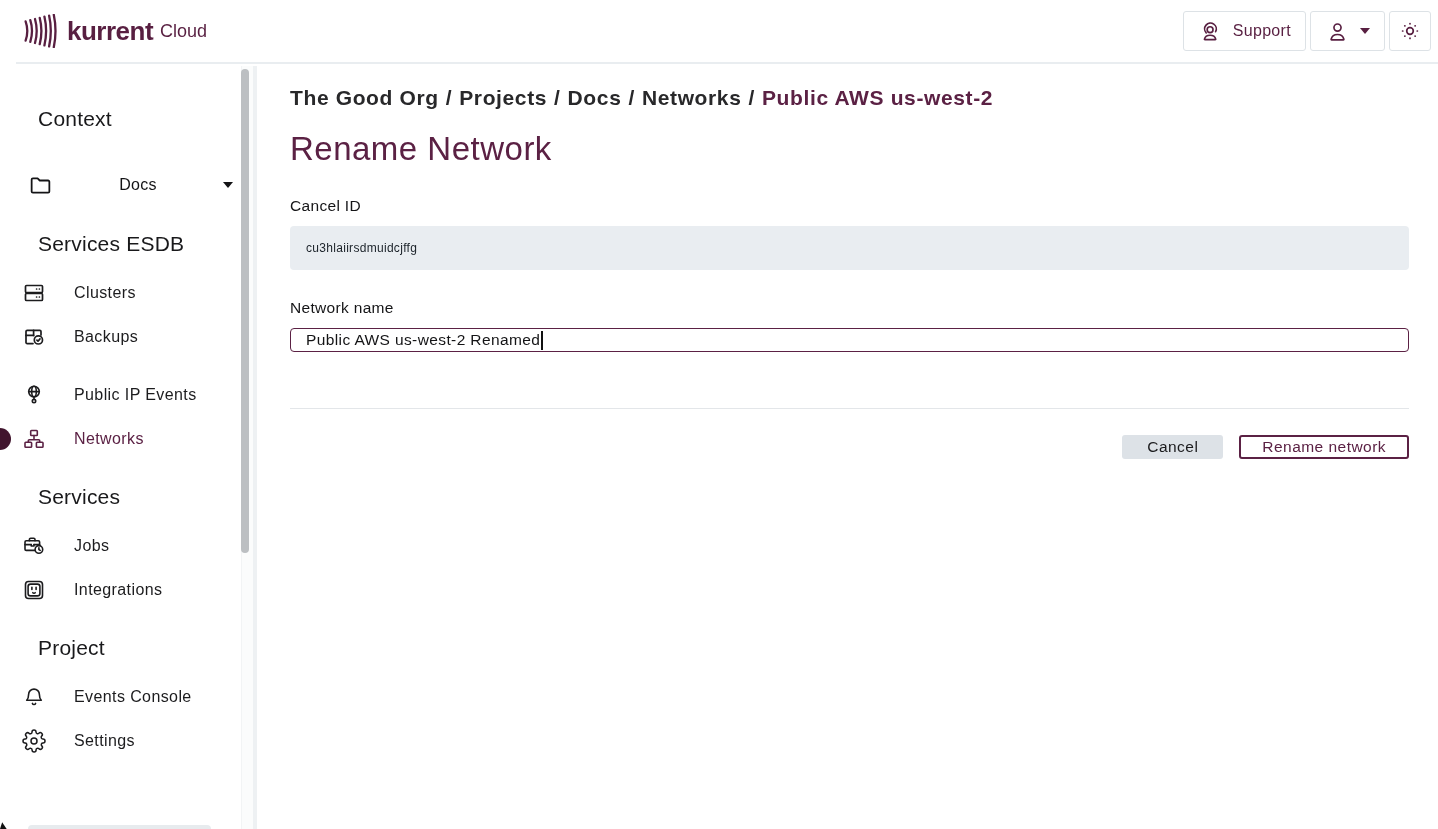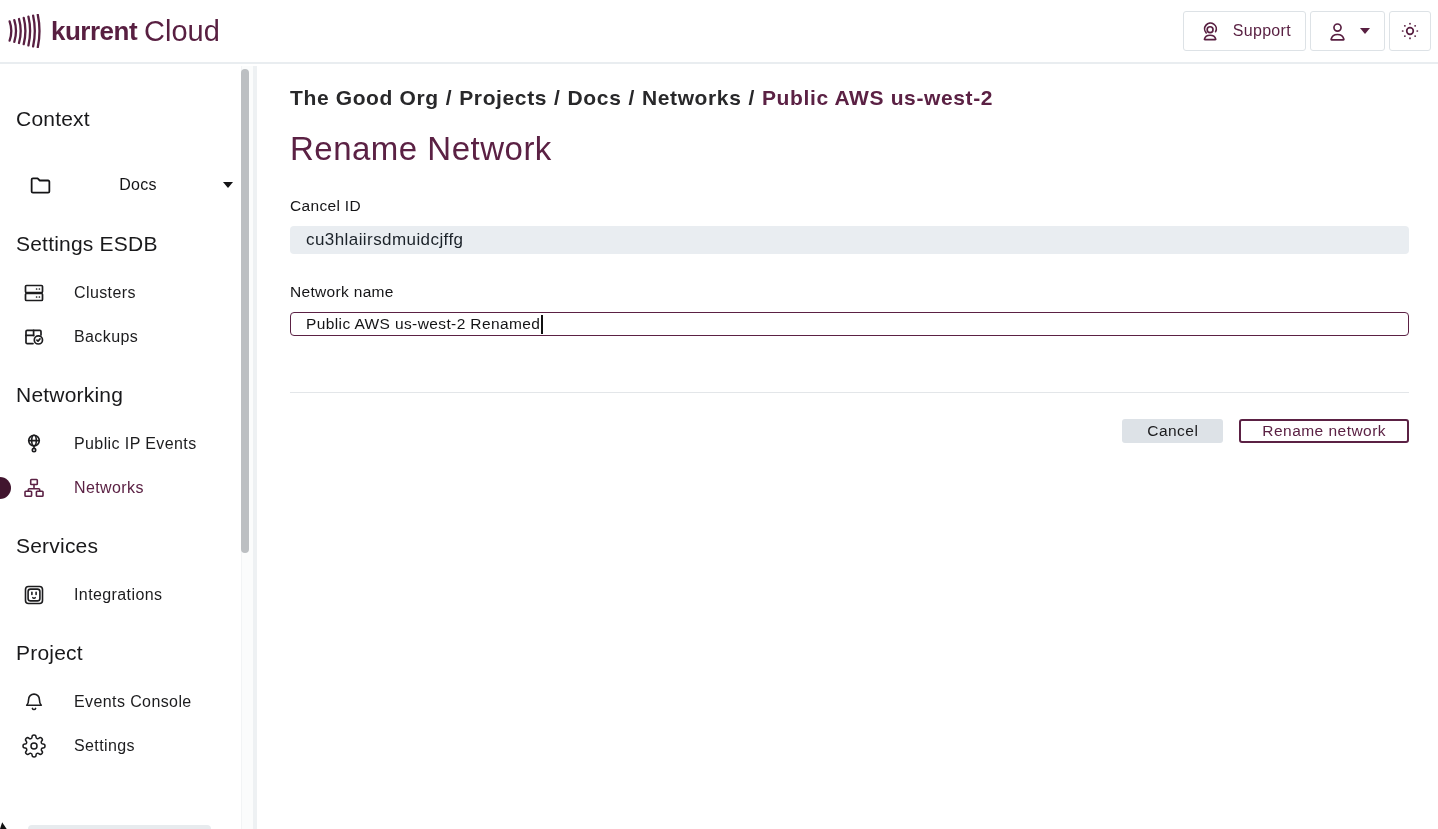--- a/index.html
+++ b/index.html
@@ -3,28 +3,28 @@
 <meta charset="utf-8">
 <style>
   html,body{margin:0;padding:0;background:#ffffff;}
   .app{
     position:relative;width:1438px;height:829px;overflow:hidden;background:#fff;
     font-family:"Liberation Sans","DejaVu Sans",sans-serif;color:#1c1c1e;
     letter-spacing:.02em;
   }
   
   .header{
-    position:absolute;top:0;left:0;right:0;height:64px;background:#fff;
+    position:absolute;top:0;left:16px;right:0;height:64px;background:#fff;
     border-bottom:2px solid #e9edf0;display:flex;align-items:center;
     padding:0 7px;box-sizing:border-box;
   }
   .logo{display:flex;align-items:center;gap:7px;color:#581f41;}
   .logo-mark{display:block;}
   .logo-brand{font-size:26px;font-weight:700;letter-spacing:-.5px;}
-  .logo-product{font-size:29px;font-weight:400;letter-spacing:0;color:#581f41;}
+  .logo-product{font-size:18px;font-weight:400;letter-spacing:0;color:#581f41;}
   .header-actions{margin-left:auto;display:flex;align-items:center;gap:4px;}
   .hbtn{
     display:flex;align-items:center;gap:10px;height:40px;background:#fff;
     border:1px solid #dde2e6;border-radius:3px;color:#581f41;cursor:pointer;
     font-size:16px;padding:0 14px;box-sizing:border-box;
     font-family:inherit;letter-spacing:.02em;
   }
   .hbtn svg{display:block;}
   .caret{width:0;height:0;border-left:5px solid transparent;border-right:5px solid transparent;border-top:6px solid currentColor;display:inline-block;}
   
@@ -33,21 +33,21 @@
     box-sizing:border-box;overflow:hidden;
   }
   .scroll-track{
     position:absolute;top:0;right:0;width:16px;bottom:0;background:#fbfcfc;
     border-left:1px solid #f2f4f5;border-right:4px solid #eef1f3;box-sizing:border-box;
   }
   .scroll-thumb{
     position:absolute;top:3px;right:4px;width:8px;height:484px;border-radius:5px;background:#bcbfc2;
   }
   .side-heading{
-    font-size:21px;color:#19191b;padding:0 16px;line-height:26px;font-weight:400;letter-spacing:.01em;
+    font-size:21px;color:#19191b;padding:0 38px;line-height:26px;font-weight:400;letter-spacing:.01em;
   }
   .side-heading.first{margin-top:40px;}
   .side-heading.next{margin-top:23px;}
   .selector-row{
     margin-top:30px;height:46px;display:flex;align-items:center;
     padding:0 24px 0 28px;cursor:pointer;color:#141416;
   }
   .selector-row .sel-label{flex:1;text-align:center;font-size:16px;}
   .items{margin-top:14px;}
   .item{
@@ -78,22 +78,22 @@
   .breadcrumb{margin-top:20px;font-size:21px;color:#28282a;letter-spacing:.03em;font-weight:bold;}
   .breadcrumb .crumb{color:#28282a;text-decoration:none;cursor:pointer;}
   .breadcrumb .sep{color:#28282a;margin:0 7px;}
   .breadcrumb .current{color:#5b2144;}
   .page-title{
     margin:20px 0 0 0;font-size:33px;line-height:38px;font-weight:500;
     color:#5b2144;letter-spacing:.015em;
   }
   .field-label{margin-top:29px;font-size:15.5px;line-height:18px;color:#151517;}
   .readonly-field{
-    margin-top:11px;height:28px;background:#e9edf1;border-radius:4px;
-    display:flex;align-items:center;padding:0 16px;font-size:17px;color:#1b2229;
+    margin-top:11px;height:44px;background:#e9edf1;border-radius:4px;
+    display:flex;align-items:center;padding:0 16px;font-size:12px;color:#1b2229;
     letter-spacing:.025em;
   }
   .text-field{
     margin-top:11px;height:24px;border:1.5px solid #5b2144;border-radius:4px;background:#fff;
     display:flex;align-items:center;padding:0 15px;font-size:15.5px;color:#141416;
     box-sizing:border-box;letter-spacing:.025em;cursor:text;
   }
   .text-caret{display:inline-block;width:1.5px;height:19px;background:#111;margin-left:1px;}
   .divider{margin-top:56px;border-top:1px solid #e3e6e9;height:0;}
   .actions{margin-top:26px;display:flex;justify-content:flex-end;gap:16px;}
@@ -160,21 +160,21 @@
     <div class="side-heading first">Context</div>
 
     <div class="selector-row">
       <svg width="25" height="25" viewBox="0 0 24 24" fill="none" stroke="#141416" stroke-width="1.7" stroke-linejoin="round">
         <path d="M3.5 6.3 a1.2 1.2 0 0 1 1.2-1.2 h4.5 l2.1 2.1 h8 a1.2 1.2 0 0 1 1.2 1.2 v9.3 a1.2 1.2 0 0 1-1.2 1.2 H4.7 a1.2 1.2 0 0 1-1.2-1.2 z"></path>
       </svg>
       <span class="sel-label">Docs</span>
       <span class="caret"></span>
     </div>
 
-    <div class="side-heading next">Settings ESDB</div>
+    <div class="side-heading next">Services ESDB</div>
     <div class="items">
       <div class="item">
         <svg width="24" height="24" viewBox="0 0 24 24" fill="none" stroke="currentColor" stroke-width="1.7" stroke-linecap="round" stroke-linejoin="round">
           <rect x="3.5" y="4.5" width="17" height="7" rx="1.1"></rect>
           <rect x="3.5" y="12.5" width="17" height="7" rx="1.1"></rect>
           <path d="M14.6 8h.01"></path>
             <path d="M17.4 8h.01"></path>
           <path d="M14.6 16h.01"></path>
             <path d="M17.4 16h.01"></path>
         </svg>
@@ -185,21 +185,20 @@
           <path d="M11 18.6 H5.2 a1.2 1.2 0 0 1-1.2-1.2 V6.6 a1.2 1.2 0 0 1 1.2-1.2 h12.6 a1.2 1.2 0 0 1 1.2 1.2 V10"></path>
           <path d="M4 10.4h7.6"></path>
           <path d="M11.6 5.4v5"></path>
           <circle cx="16.4" cy="14.9" r="4.1" fill="#fff"></circle>
           <path d="M14.9 15.1l1.1 1.1 2-2.3"></path>
         </svg>
         <span class="label">Backups</span>
       </div>
     </div>
 
-    <div class="side-heading next">Networking</div>
     <div class="items">
       <div class="item">
         <svg width="24" height="24" viewBox="0 0 24 24" fill="none" stroke="currentColor" stroke-width="1.6" stroke-linecap="round" stroke-linejoin="round">
           <circle cx="12" cy="8.6" r="5.3"></circle>
           <ellipse cx="12" cy="8.6" rx="2.3" ry="5.3"></ellipse>
           <path d="M6.7 8.6h10.6"></path>
           <path d="M12 13.9v2.2"></path>
           <circle cx="12" cy="18.1" r="1.7"></circle>
         </svg>
         <span class="label">Public IP Events</span>
@@ -214,20 +213,32 @@
           <path d="M6.3 15.2v-1.4a1 1 0 0 1 1-1h9.4a1 1 0 0 1 1 1v1.4"></path>
         </svg>
         <span class="label">Networks</span>
       </div>
     </div>
 
     <div class="side-heading next">Services</div>
     <div class="items">
       <div class="item">
         <svg width="24" height="24" viewBox="0 0 24 24" fill="none" stroke="currentColor" stroke-width="1.6" stroke-linecap="round" stroke-linejoin="round">
+          <rect x="3" y="6.8" width="14.6" height="9.6" rx="1.2"></rect>
+          <path d="M7.4 6.8V5.6a1.3 1.3 0 0 1 1.3-1.3h3a1.3 1.3 0 0 1 1.3 1.3v1.2"></path>
+          <path d="M3 10.6h6.2"></path>
+            <path d="M12 10.6h5.6"></path>
+          <path d="M9.2 10.6v1.4h2.8v-1.4"></path>
+          <circle cx="16.9" cy="15.4" r="3.8" fill="#fff"></circle>
+          <path d="M16.9 13.8v1.8l1.3.8"></path>
+        </svg>
+        <span class="label">Jobs</span>
+      </div>
+      <div class="item">
+        <svg width="24" height="24" viewBox="0 0 24 24" fill="none" stroke="currentColor" stroke-width="1.6" stroke-linecap="round" stroke-linejoin="round">
           <rect x="3.5" y="3.5" width="17" height="17" rx="3"></rect>
           <rect x="6.1" y="6.1" width="11.8" height="11.8" rx="2.4"></rect>
           <path d="M9.9 9.4v2.1"></path>
             <path d="M14.1 9.4v2.1"></path>
           <path d="M10.8 14.7c.5.5 1.9.5 2.4 0"></path>
         </svg>
         <span class="label">Integrations</span>
       </div>
     </div>
 

